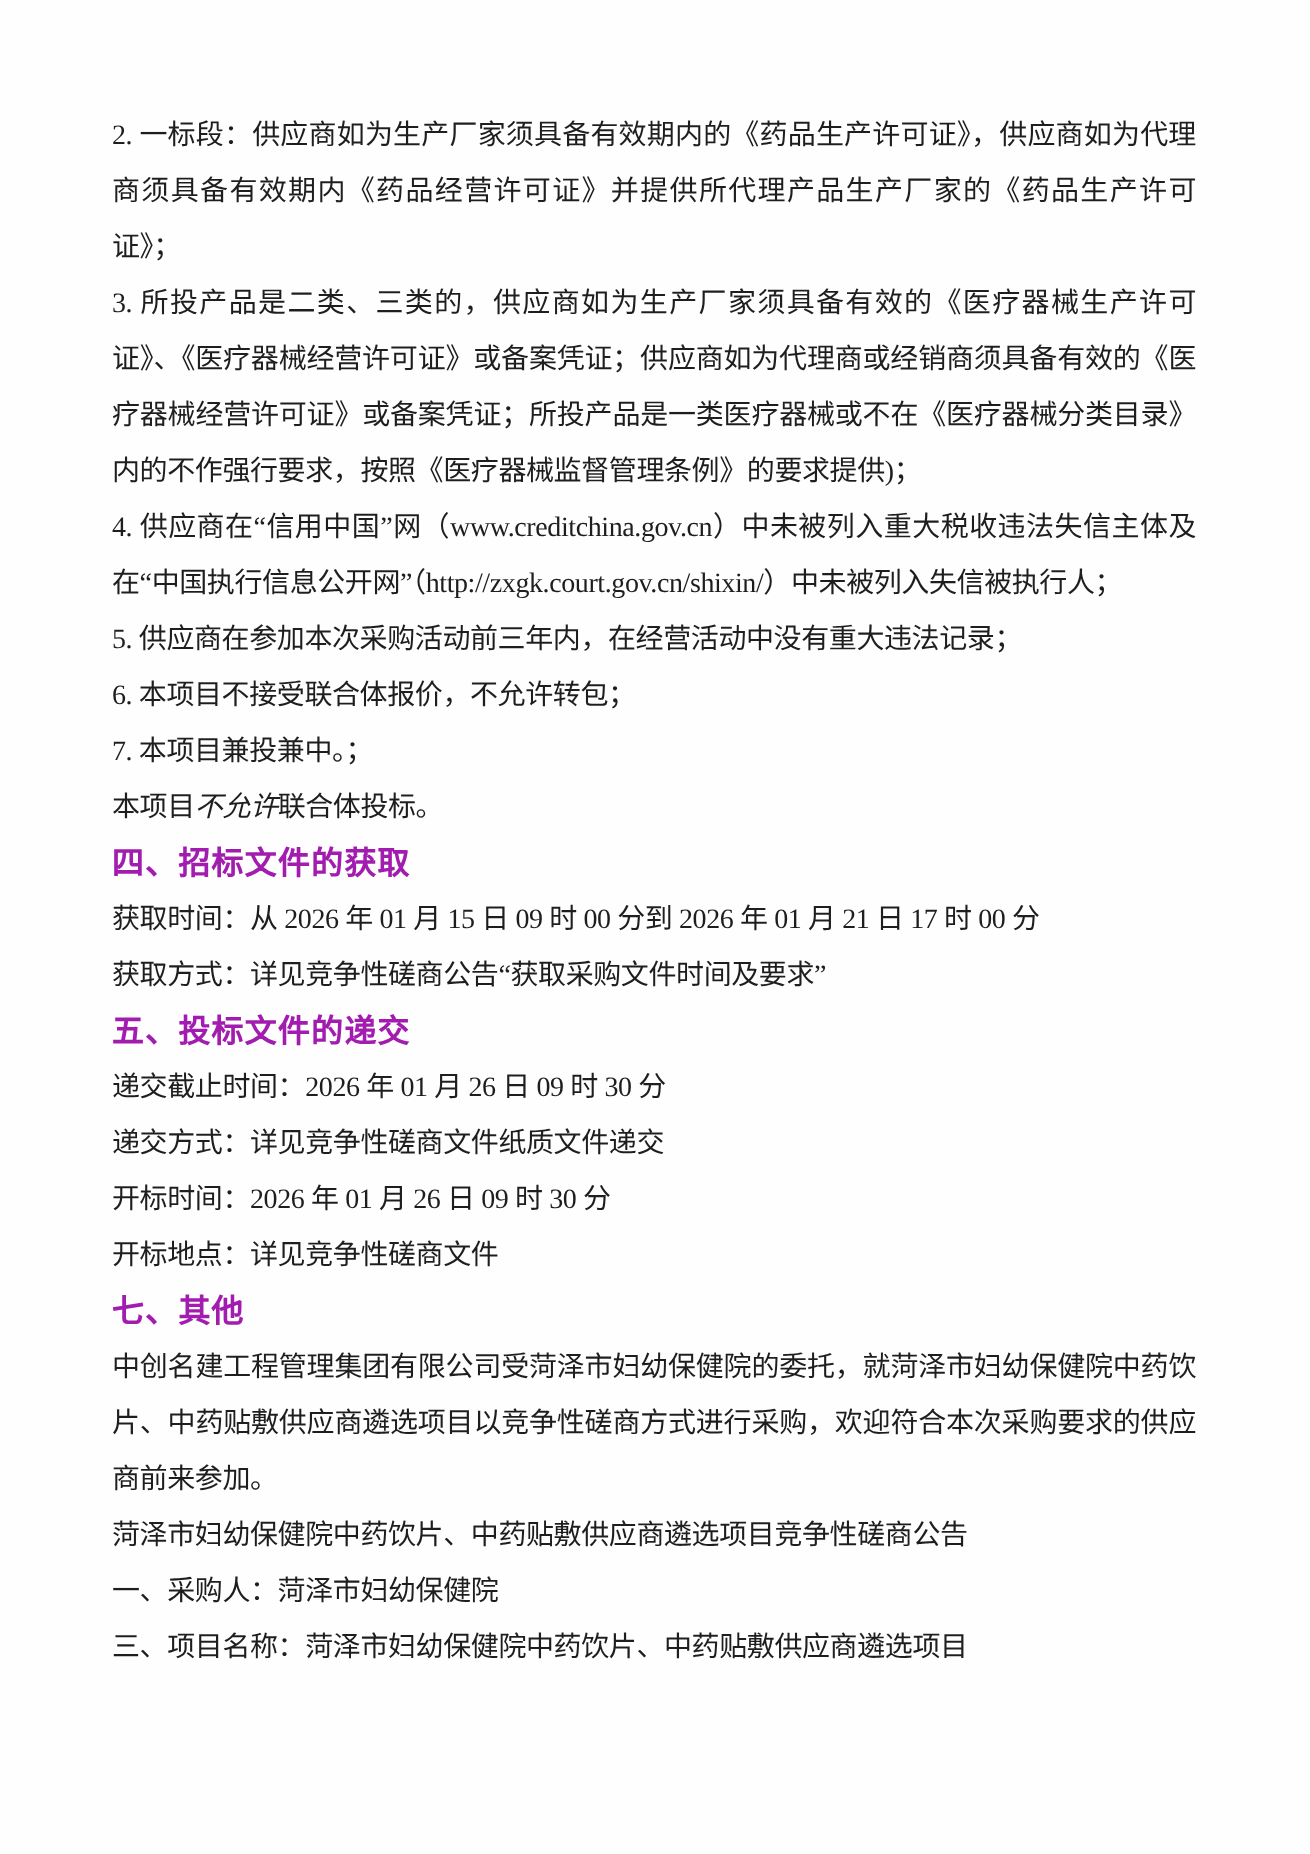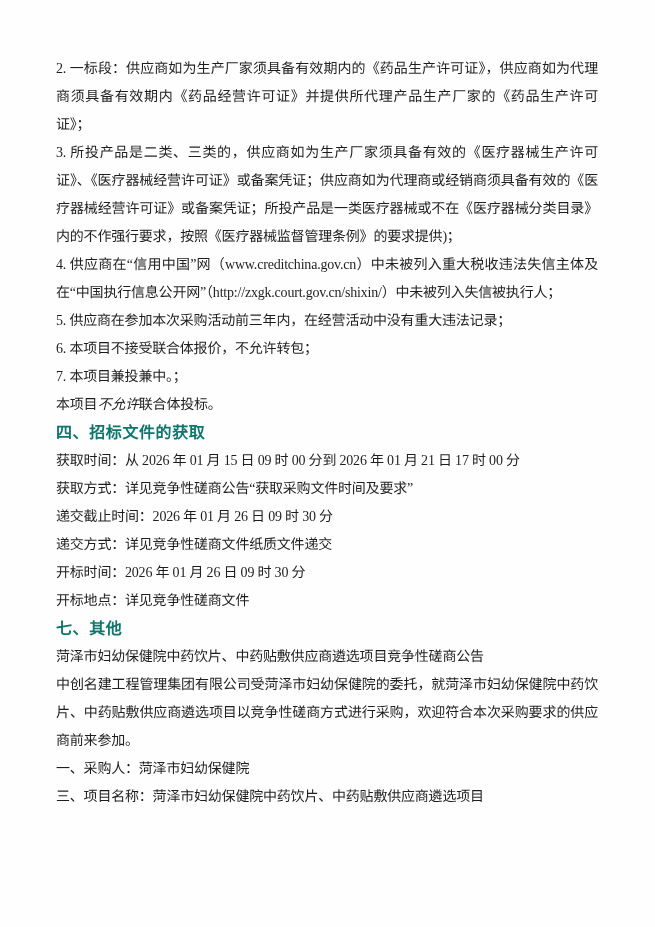--- a/index.html
+++ b/index.html
@@ -32,21 +32,21 @@
   .mt4 { margin-top: 4px; }
   .indent {
     padding-left: 28px;
   }
   .heading {
     font-family: "Liberation Sans", "DejaVu Sans", sans-serif;
     font-weight: 700;
     font-size: 16px;
     letter-spacing: 0.6px;
     line-height: 28px;
-    color: #0f766e;
+    color: #a21caf;
   }
   .em {
     font-style: italic;
     font-family: Liberation Serif, serif;
   }
 </style>
 </head>
 <body>
 
 <div class="page">
@@ -64,34 +64,35 @@
   <p class="para mt4">7. 本项目兼投兼中。；</p>
 
   <p class="para indent"><span>本项目</span><span class="em">不允许</span><span>联合体投标。</span></p>
 
   <h2 class="heading">四、招标文件的获取</h2>
 
   <p class="para indent">获取时间：从 2026 年 01 月 15 日  09 时 00 分到 2026 年 01 月 21 日  17 时 00 分</p>
 
   <p class="para indent">获取方式：详见竞争性磋商公告“获取采购文件时间及要求”</p>
 
+  <h2 class="heading">五、投标文件的递交</h2>
 
   <p class="para indent">递交截止时间：2026 年 01 月 26 日  09 时 30 分</p>
 
   <p class="para indent">递交方式：详见竞争性磋商文件纸质文件递交</p>
 
 
   <p class="para indent">开标时间：2026 年 01 月 26 日  09 时 30 分</p>
 
   <p class="para indent">开标地点：详见竞争性磋商文件</p>
 
   <h2 class="heading">七、其他</h2>
 
+  <p class="para">中创名建工程管理集团有限公司受菏泽市妇幼保健院的委托，就菏泽市妇幼保健院中药饮片、中药贴敷供应商遴选项目以竞争性磋商方式进行采购，欢迎符合本次采购要求的供应商前来参加。</p>
+
   <p class="para indent">菏泽市妇幼保健院中药饮片、中药贴敷供应商遴选项目竞争性磋商公告</p>
-
-  <p class="para">中创名建工程管理集团有限公司受菏泽市妇幼保健院的委托，就菏泽市妇幼保健院中药饮片、中药贴敷供应商遴选项目以竞争性磋商方式进行采购，欢迎符合本次采购要求的供应商前来参加。</p>
 
   <p class="para">一、采购人：菏泽市妇幼保健院</p>
 
 
   <p class="para">三、项目名称：菏泽市妇幼保健院中药饮片、中药贴敷供应商遴选项目</p>
 
 </div>
 
 </body></html>

